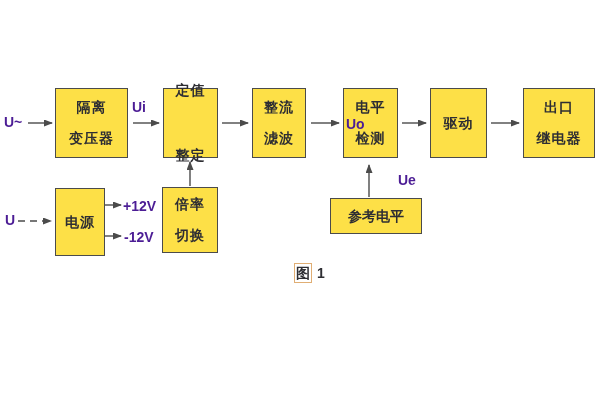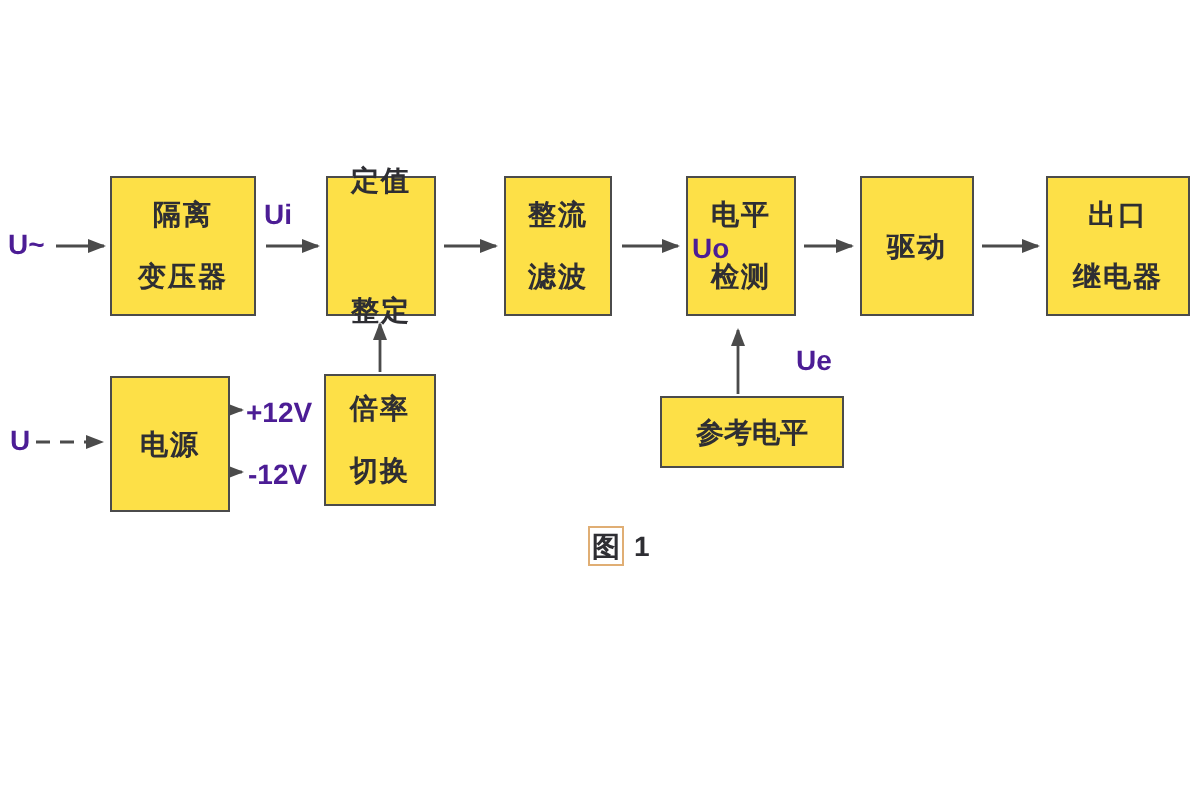--- a/index.html
+++ b/index.html
@@ -29,21 +29,21 @@
     border:1px solid rgba(219,160,92,0.85);
     padding:0 1px;
   }
   
   #b-iso   {left:55px; top:88px; width:73px; height:70px;}
   #b-set   {left:163px;top:88px; width:55px; height:70px;gap:34px;}
   #b-rect  {left:252px;top:88px; width:54px; height:70px;}
   #b-level {left:343px;top:88px; width:55px; height:70px;}
   #b-drive {left:430px;top:88px; width:57px; height:70px;}
   #b-relay {left:523px;top:88px; width:72px; height:70px;}
-  #b-power {left:55px; top:188px;width:60px; height:68px;}
+  #b-power {left:55px; top:188px;width:50px; height:68px;}
   #b-ratio {left:162px;top:187px;width:56px; height:66px;}
   #b-ref   {left:330px;top:198px;width:92px; height:36px;letter-spacing:0;}
 </style>
 </head>
 <body>
 
 <div class="stage">
 
   <svg class="wires" viewBox="0 0 600 400" xmlns="http://www.w3.org/2000/svg">
     <defs>

